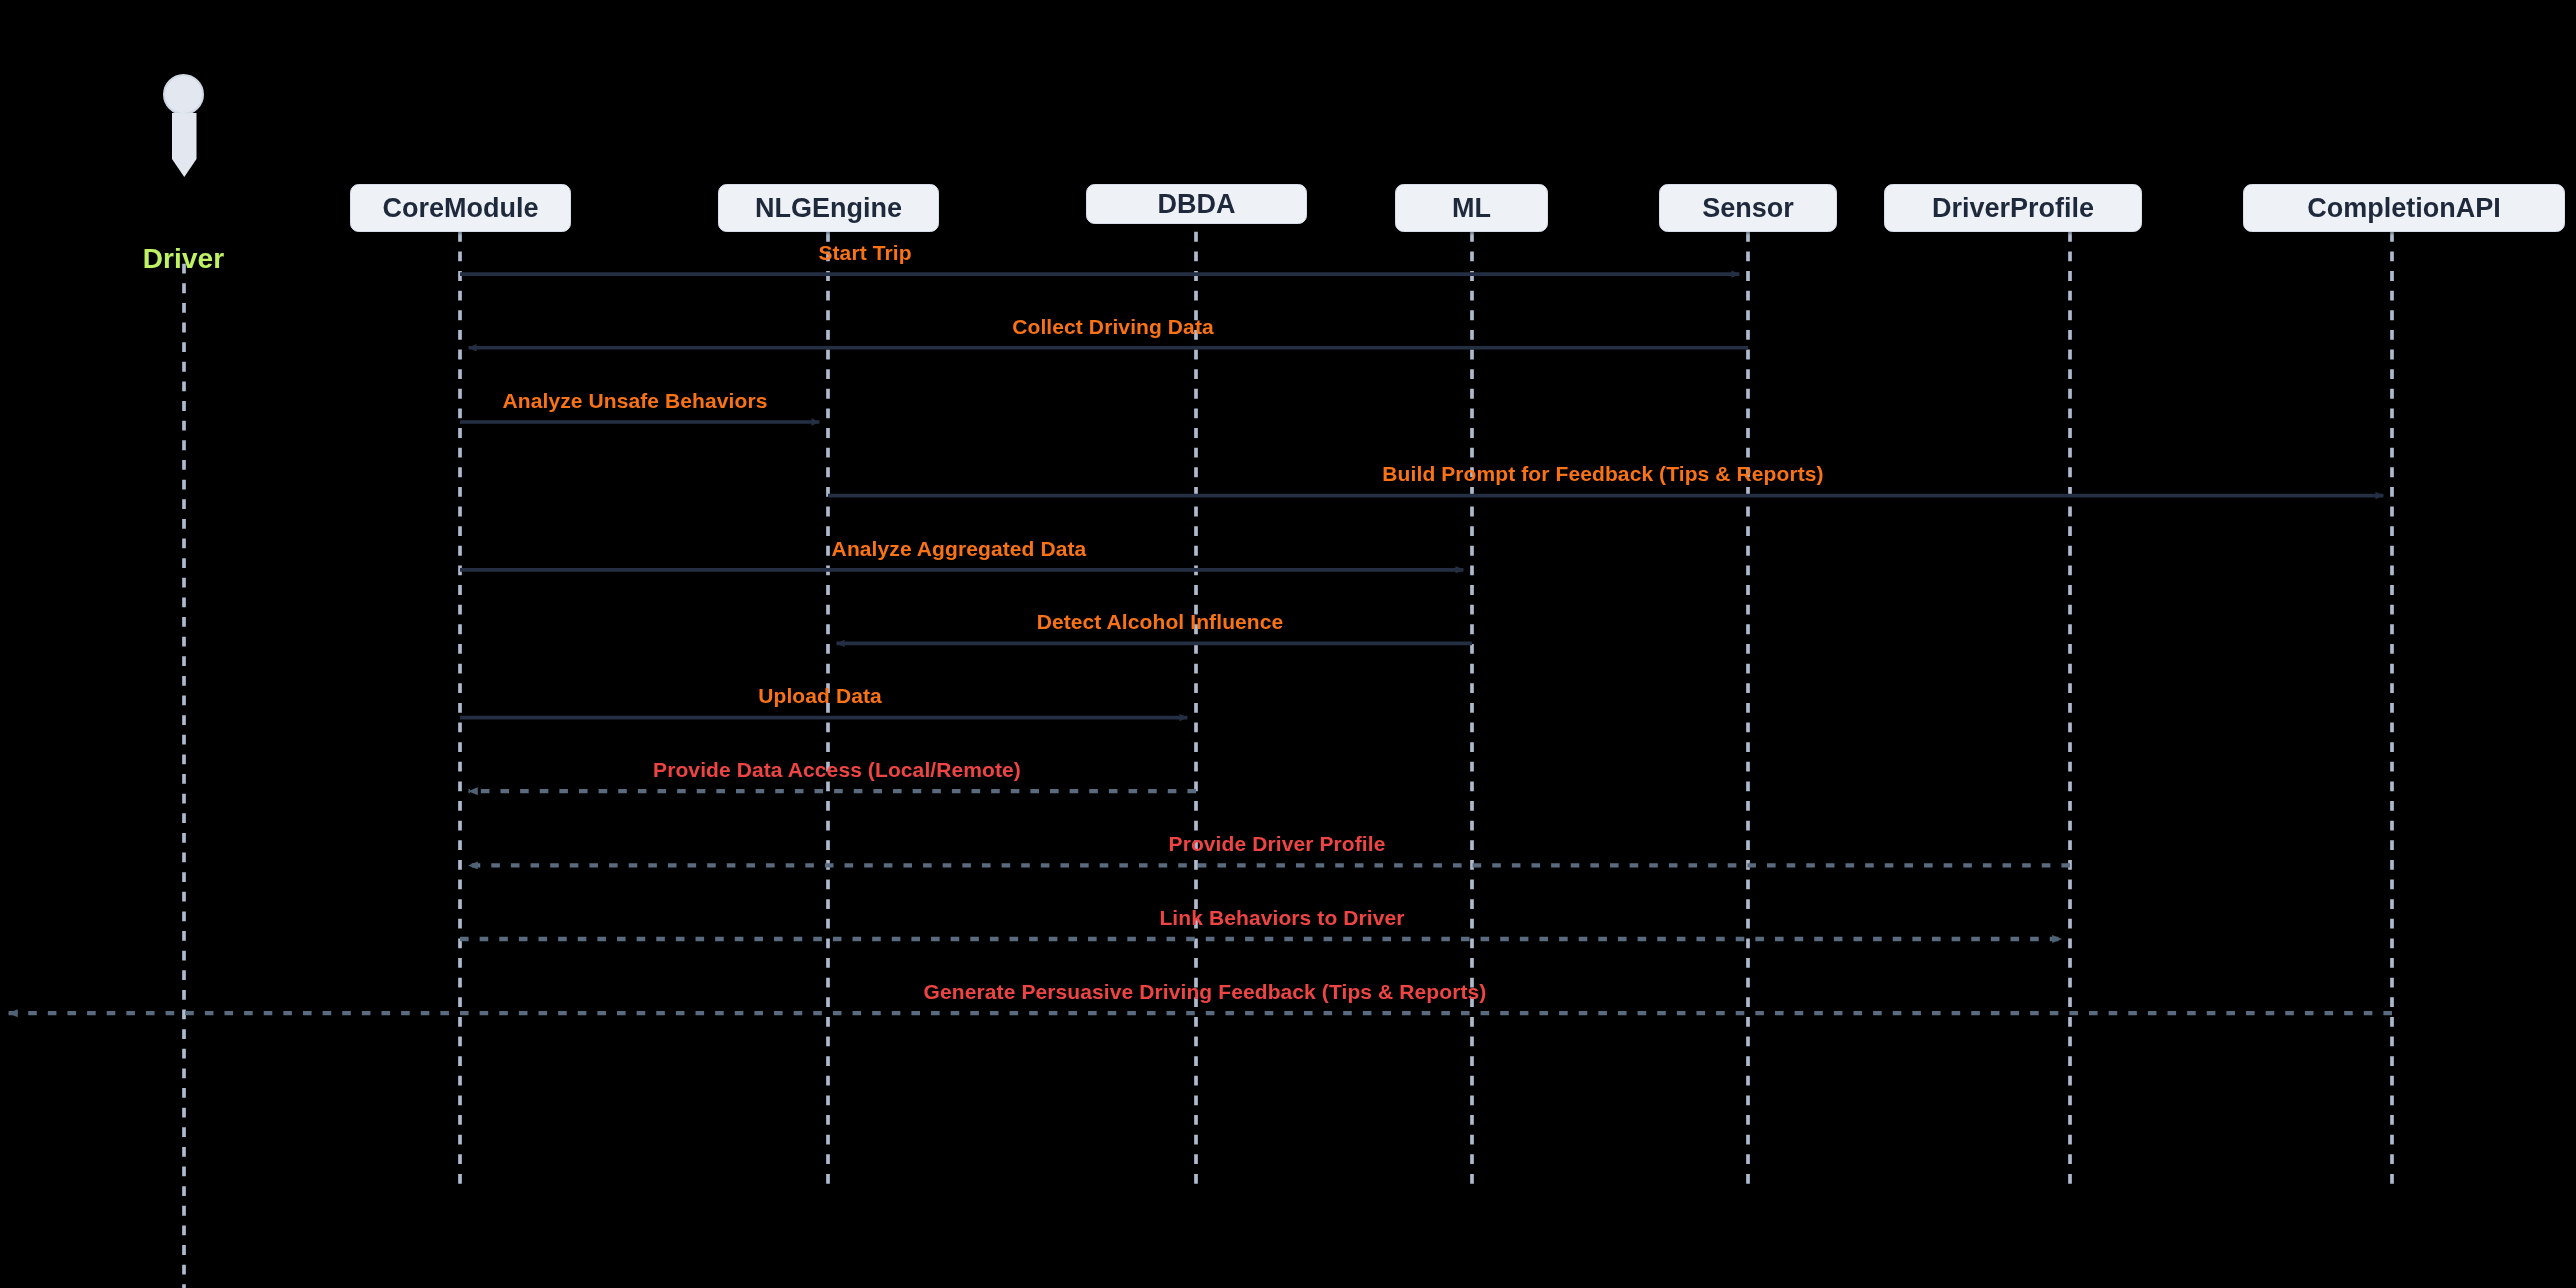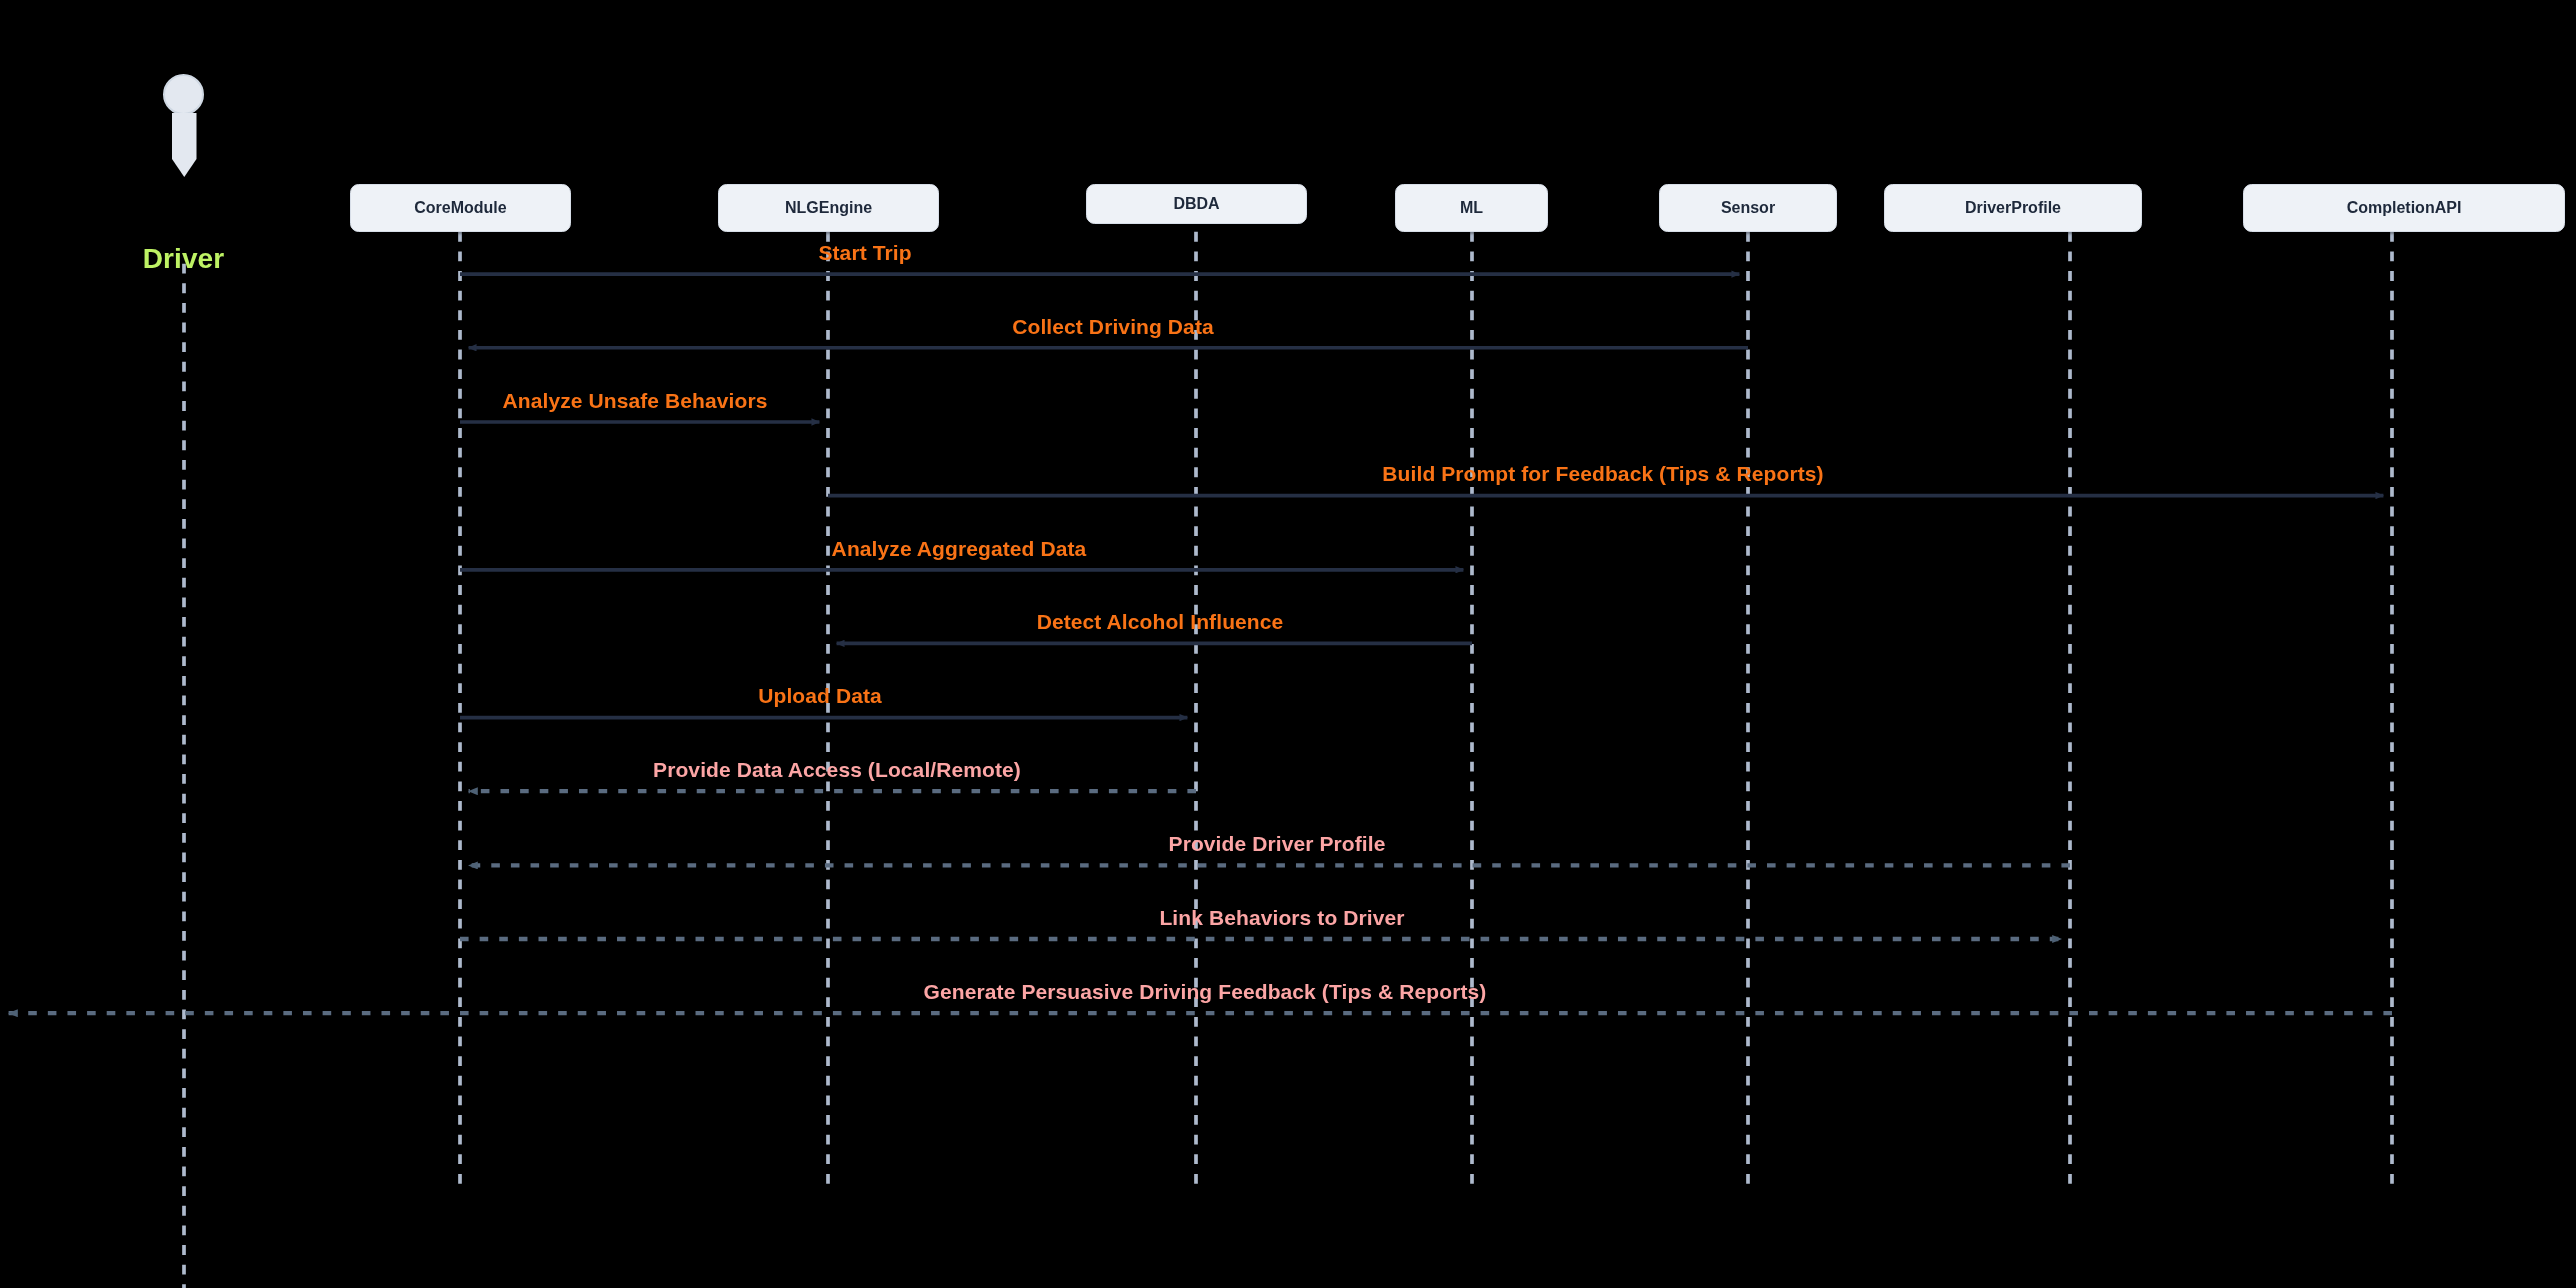--- a/index.html
+++ b/index.html
@@ -54,37 +54,37 @@
     position: absolute;
     background: #eef2f7;
     border: 1.8px solid #d7dee8;
     border-radius: 8.6px;
     box-sizing: border-box;
     display: flex;
     align-items: center;
     justify-content: center;
     color: #1e293b;
     font-weight: bold;
-    font-size: 16px;
+    font-size: 27px;
     white-space: nowrap;
     box-shadow: 0 1.2px 2.5px rgba(0,0,0,0.35);
   }
   .pbox.condensed { font-family: "Liberation Sans Narrow", "Liberation Sans", sans-serif; }
 
   
   .msg-label {
     position: absolute;
     font-weight: bold;
     font-size: 21px;
     white-space: nowrap;
     transform: translateX(-50%);
     letter-spacing: 0.1px;
   }
   .msg-label.solid  { color: #f97316; }
-  .msg-label.dashed { color: #fca5a5; }
+  .msg-label.dashed { color: #ef4444; }
 </style>
 </head>
 <body>
 
 <div id="diagram">
 
   <svg class="layer" viewBox="0 0 4200 2100" preserveAspectRatio="none">
     <defs>
       <marker id="arrow-solid-r" markerWidth="14" markerHeight="12" refX="13" refY="6" orient="auto" markerUnits="userSpaceOnUse">
         <path d="M0,0 L14,6 L0,12 z" fill="#252f44"></path>

